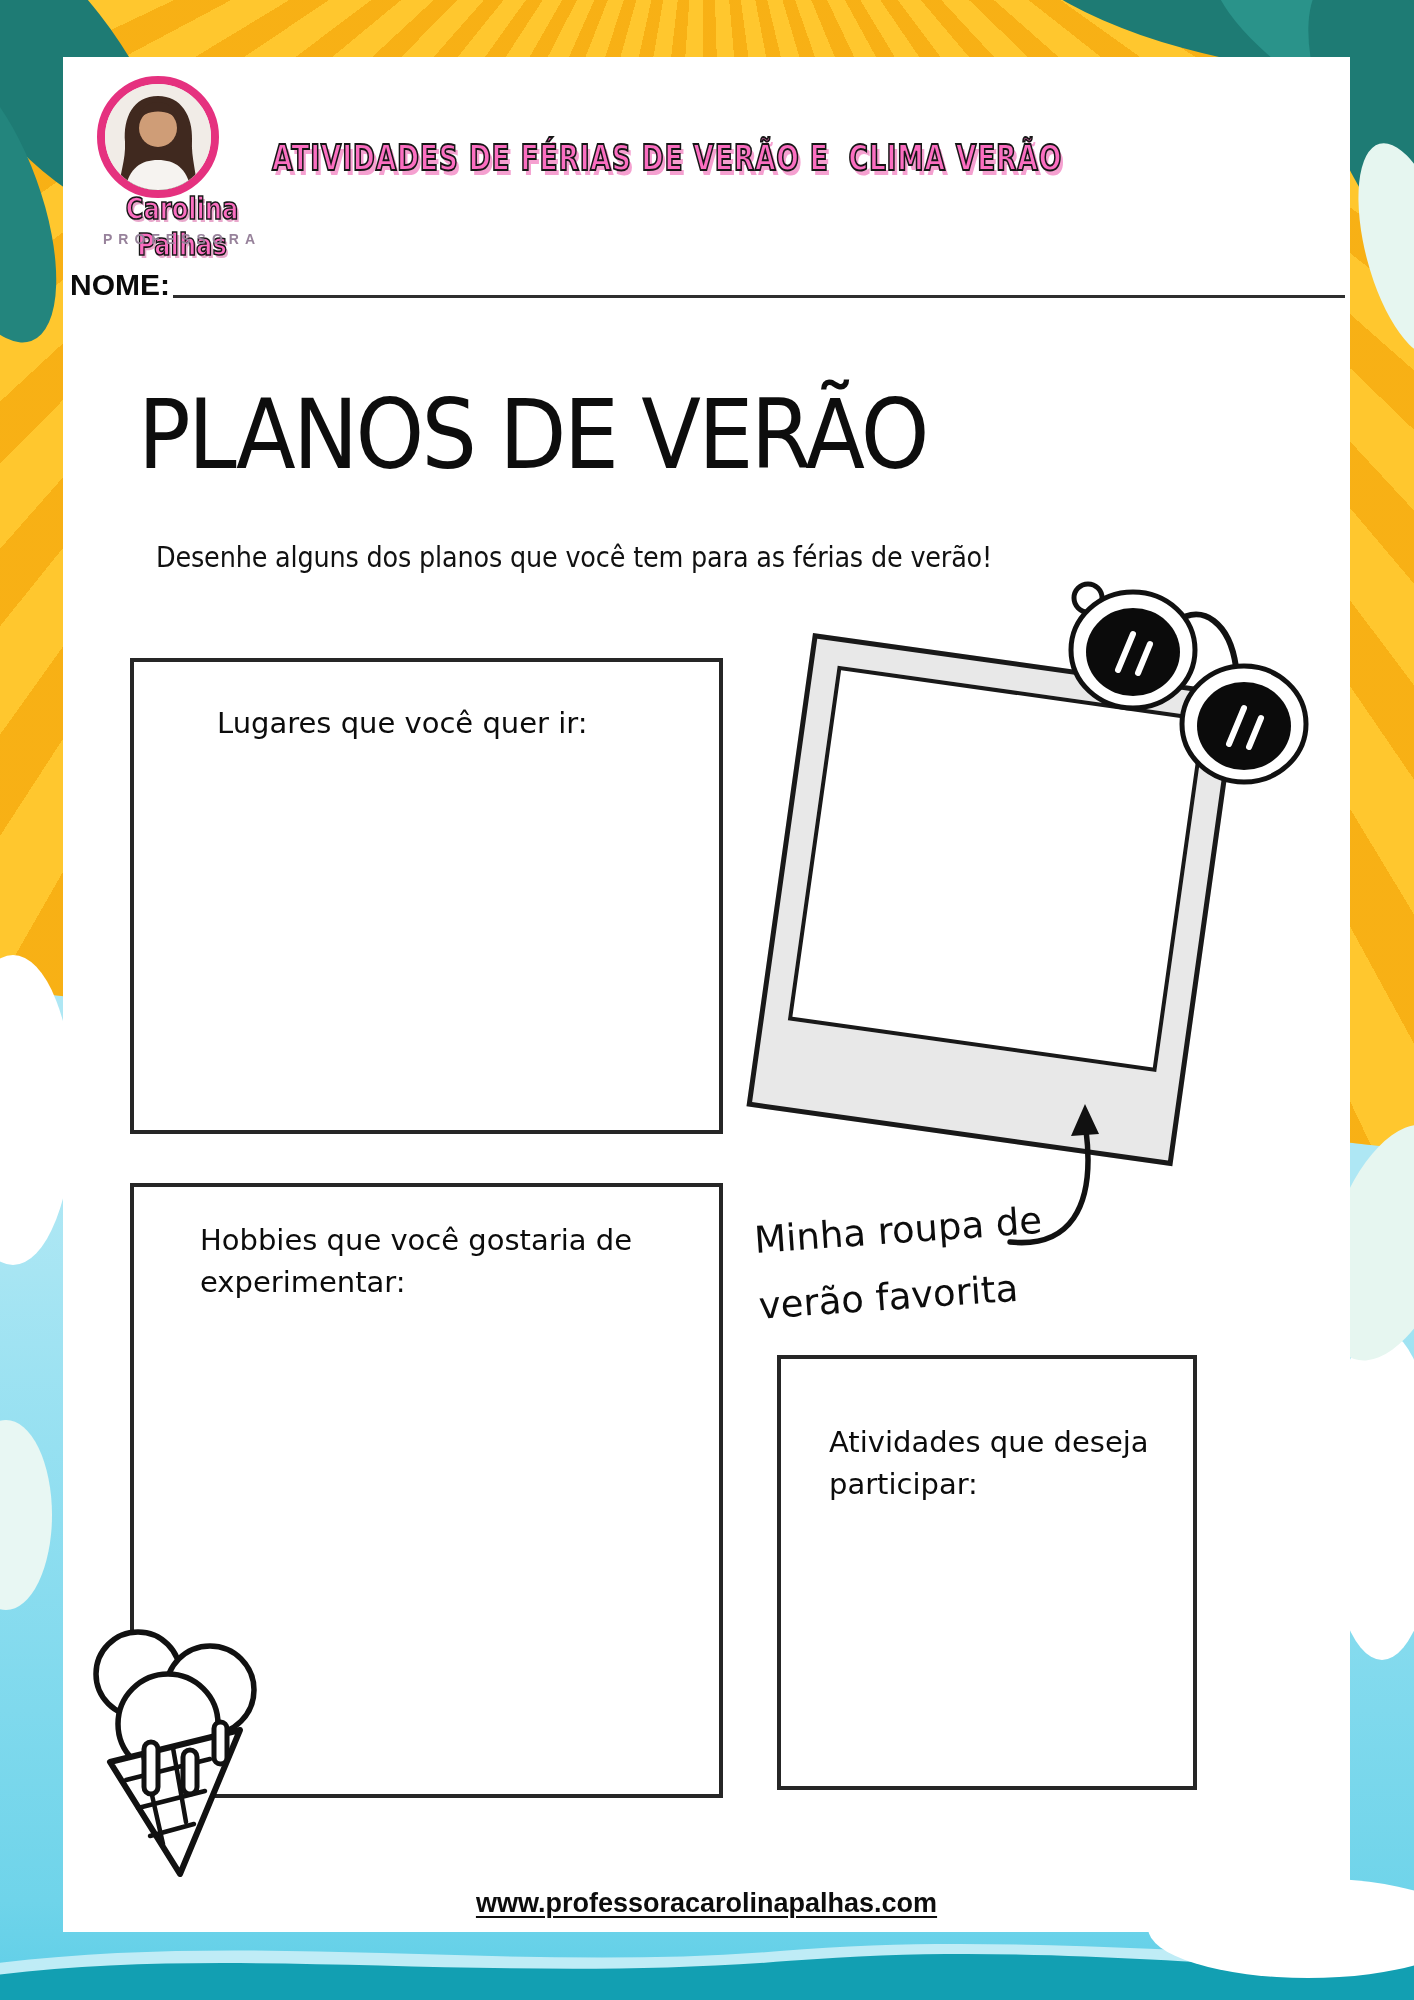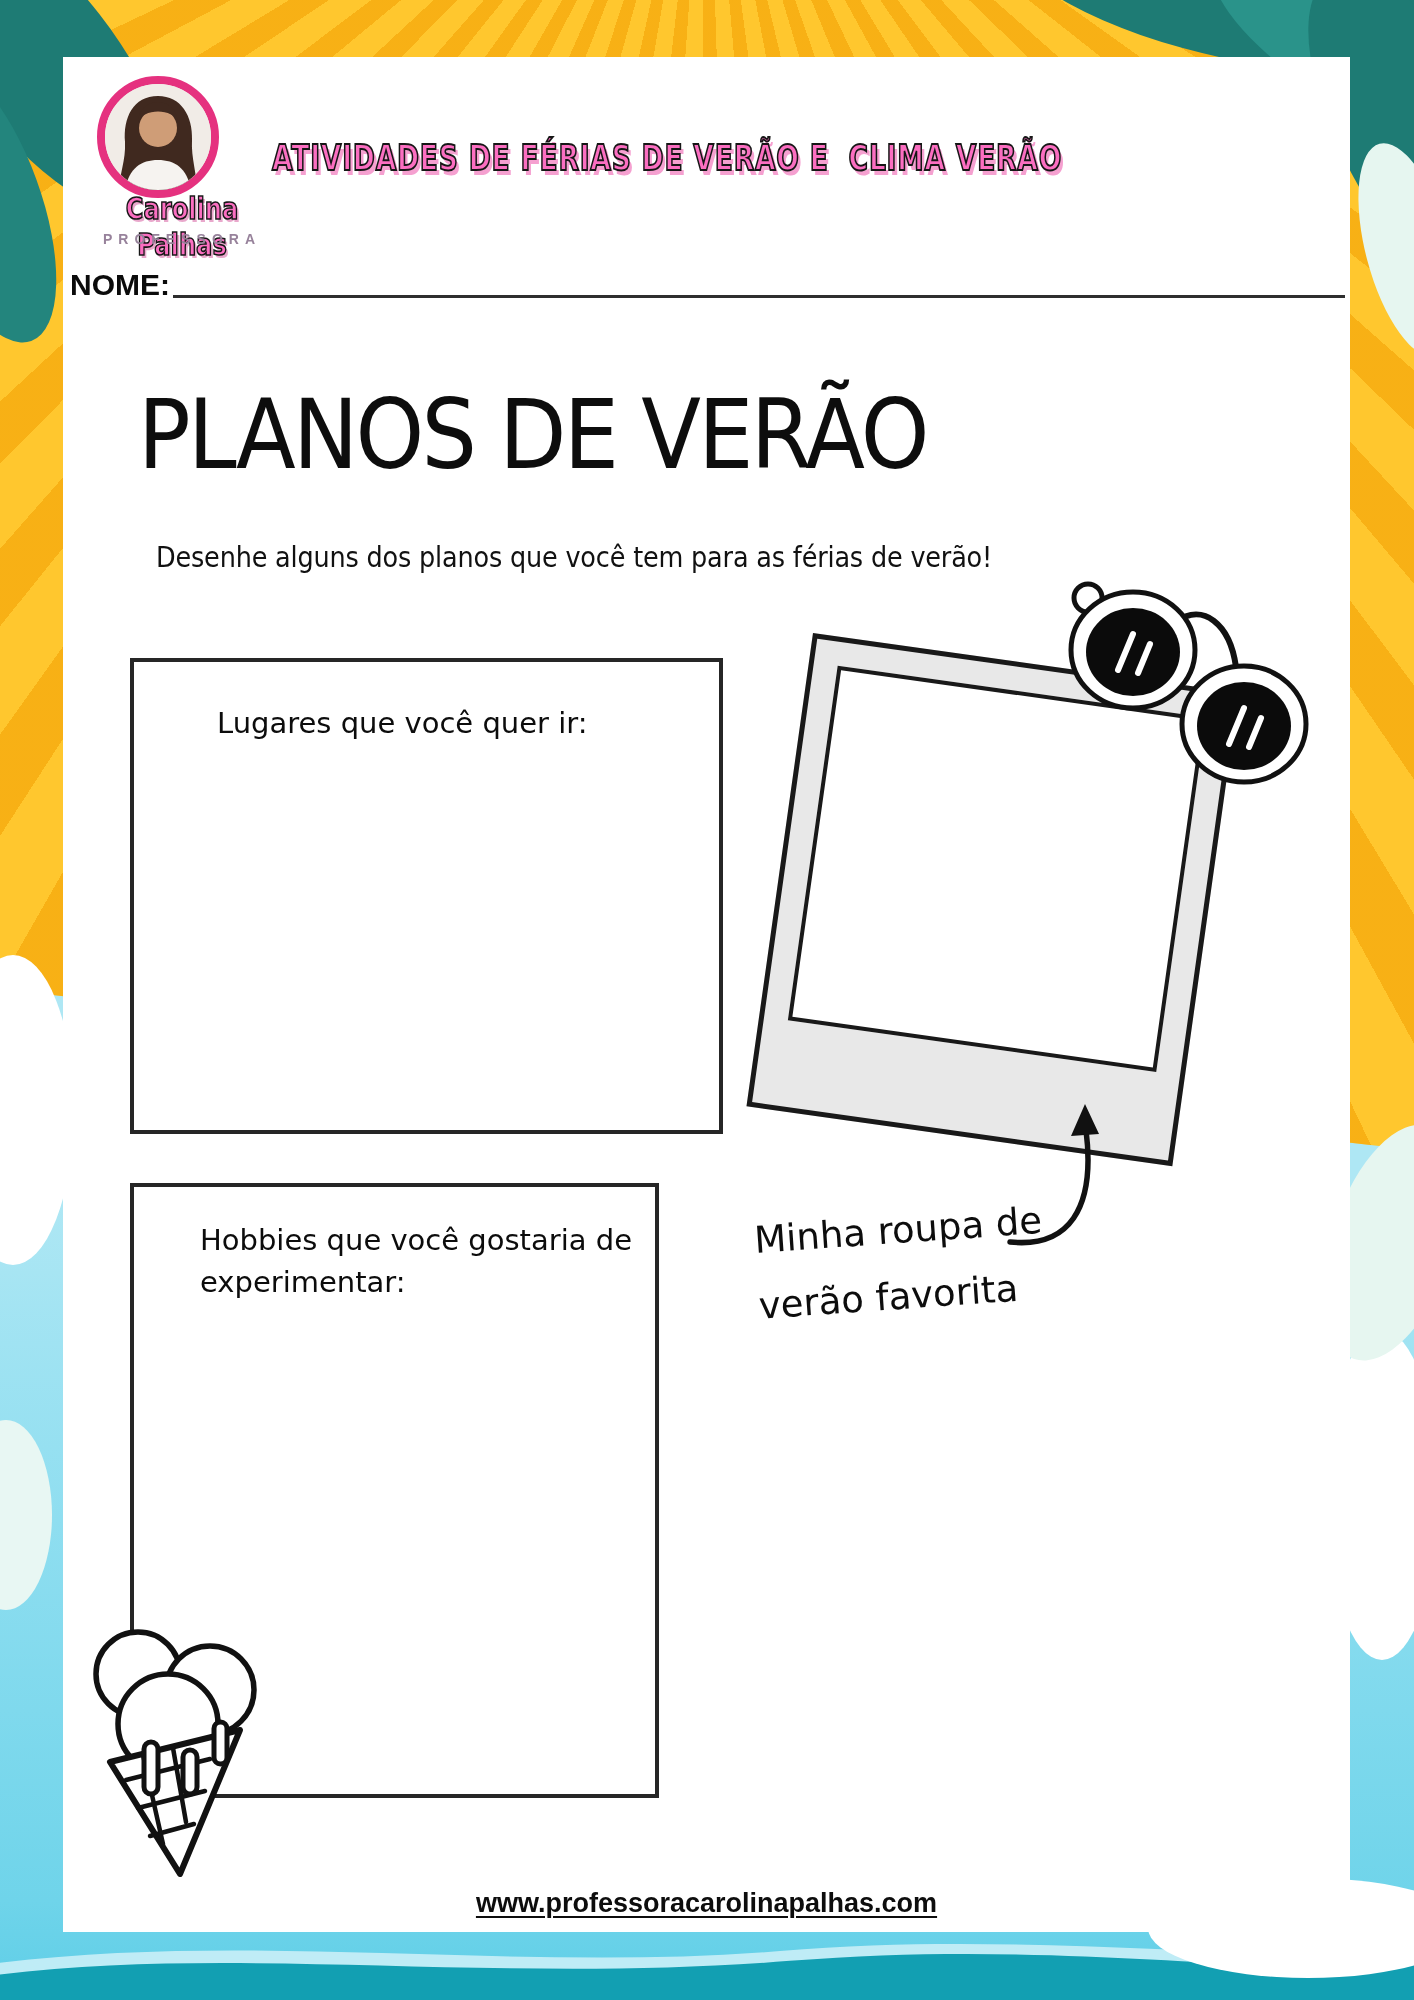--- a/index.html
+++ b/index.html
@@ -44,21 +44,21 @@
   .name-label{font-family:"Liberation Sans",sans-serif;font-weight:bold;font-size:30px;color:#0b0b0b;}
   .name-line{flex:1;border-bottom:3px solid #2e2e2e;height:30px;margin:0 0 4px 3px;}
   
   .ws-title{position:absolute;left:138px;top:378px;font-size:97px;letter-spacing:-3px;color:#0d0d0d;
     transform:scaleX(.9);transform-origin:left top;white-space:nowrap;z-index:3;}
   .ws-subtitle{position:absolute;left:156px;top:540px;font-size:29px;letter-spacing:-.2px;color:#111;
     transform:scaleX(.88);transform-origin:left top;white-space:nowrap;z-index:3;}
   
   .draw-box{position:absolute;border:4px solid #262626;background:#fff;z-index:3;padding-left:28px;}
   .box-places{left:130px;top:658px;width:593px;height:476px;}
-  .box-hobbies{left:130px;top:1183px;width:529px;height:615px;}
+  .box-hobbies{left:130px;top:1183px;width:593px;height:615px;}
   .box-activities{left:777px;top:1355px;width:420px;height:435px;}
   .box-label{font-size:29px;color:#0c0c0c;line-height:1.45;}
   .box-places  .box-label{margin:40px 0 0 55px;}
   .box-hobbies .box-label{margin:32px 0 0 38px;max-width:475px;}
   .box-activities .box-label{margin:62px 0 0 20px;max-width:335px;}
   
   .polaroid{position:absolute;left:813px;top:633px;width:430px;height:478px;background:#E8E8E8;
     border:5px solid #191919;transform:rotate(8deg);transform-origin:left top;z-index:3;}
   .polaroid-window{position:absolute;left:24px;top:24px;right:24px;bottom:86px;background:#fff;border:4px solid #191919;}
   .sunglasses{position:absolute;left:1048px;top:572px;z-index:4;}
@@ -126,20 +126,23 @@
 
   <div class="ws-title">PLANOS DE VERÃO</div>
   <div class="ws-subtitle">Desenhe alguns dos planos que você tem para as férias de verão!</div>
 
   <div class="draw-box box-places">
     <div class="box-label">Lugares que você quer ir:</div>
   </div>
   <div class="draw-box box-hobbies">
     <div class="box-label">Hobbies que você gostaria de experimentar:</div>
   </div>
+  <div class="draw-box box-activities">
+    <div class="box-label">Atividades que deseja participar:</div>
+  </div>
 
   <div class="polaroid">
     <div class="polaroid-window"></div>
   </div>
 
   <svg class="sunglasses" width="270" height="235" viewBox="0 0 270 235">
     <circle cx="40" cy="26" r="14" fill="#fff" stroke="#111" stroke-width="5"></circle>
     <path d="M128,50 C155,30 182,52 188,95" fill="none" stroke="#111" stroke-width="6"></path>
     <ellipse cx="85" cy="78" rx="62" ry="58" fill="#fff" stroke="#111" stroke-width="5"></ellipse>
     <ellipse cx="85" cy="80" rx="47" ry="44" fill="#0B0B0B"></ellipse>

